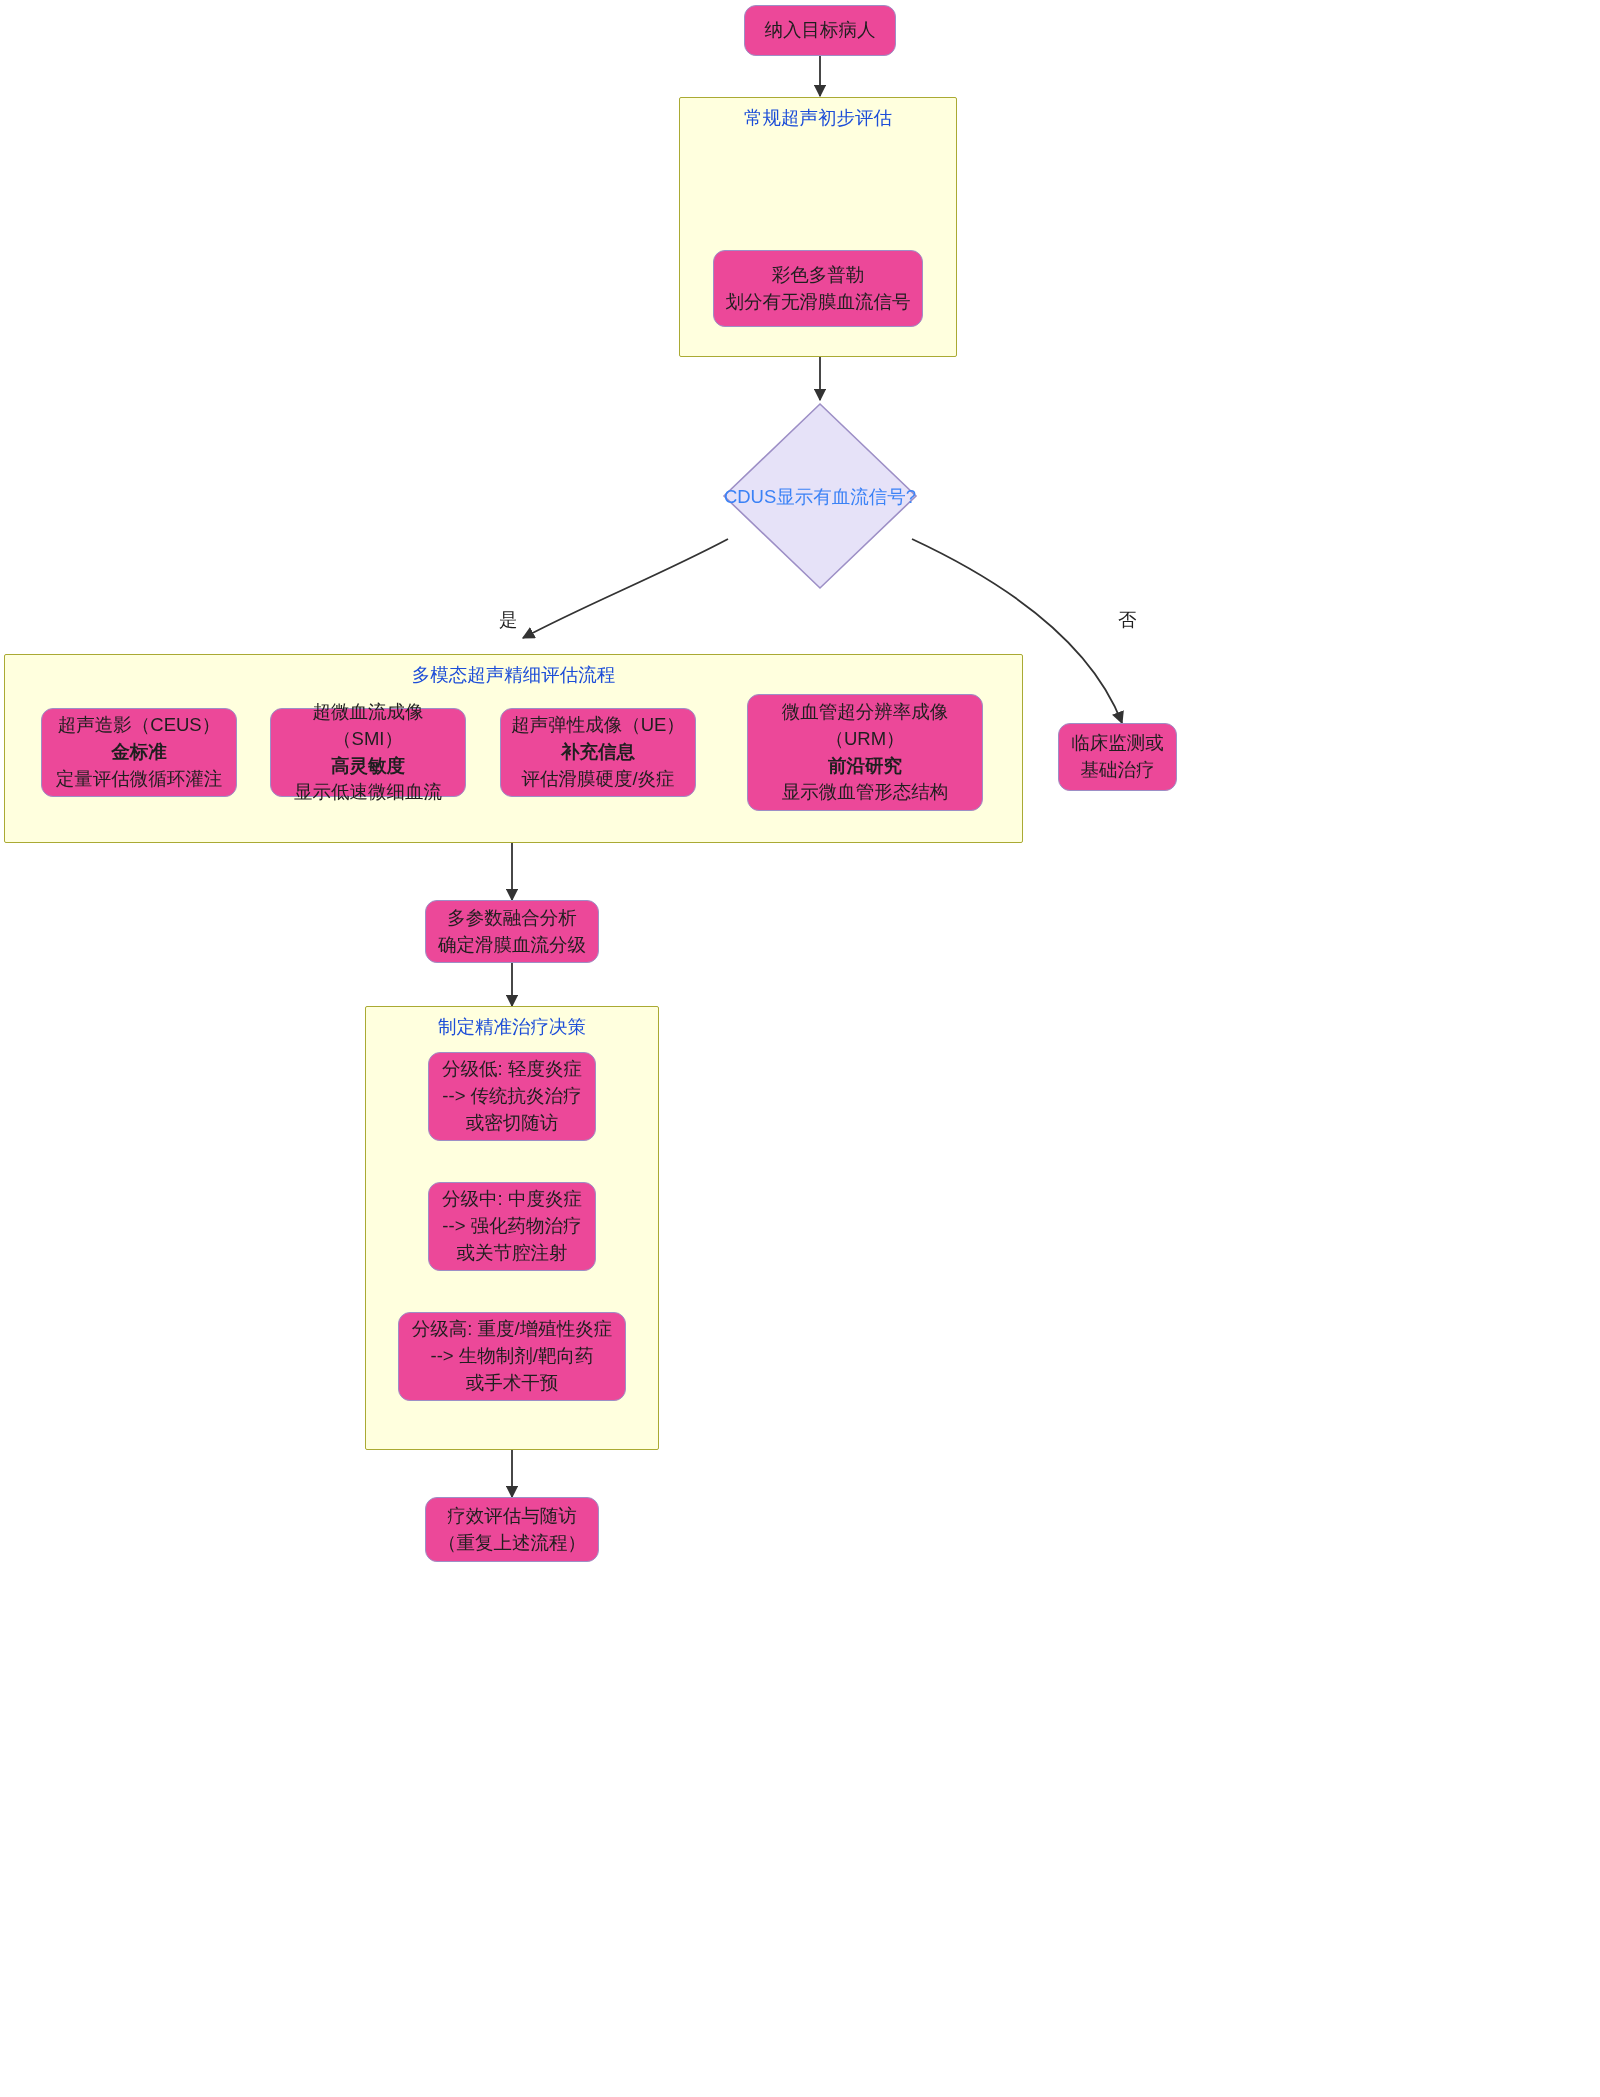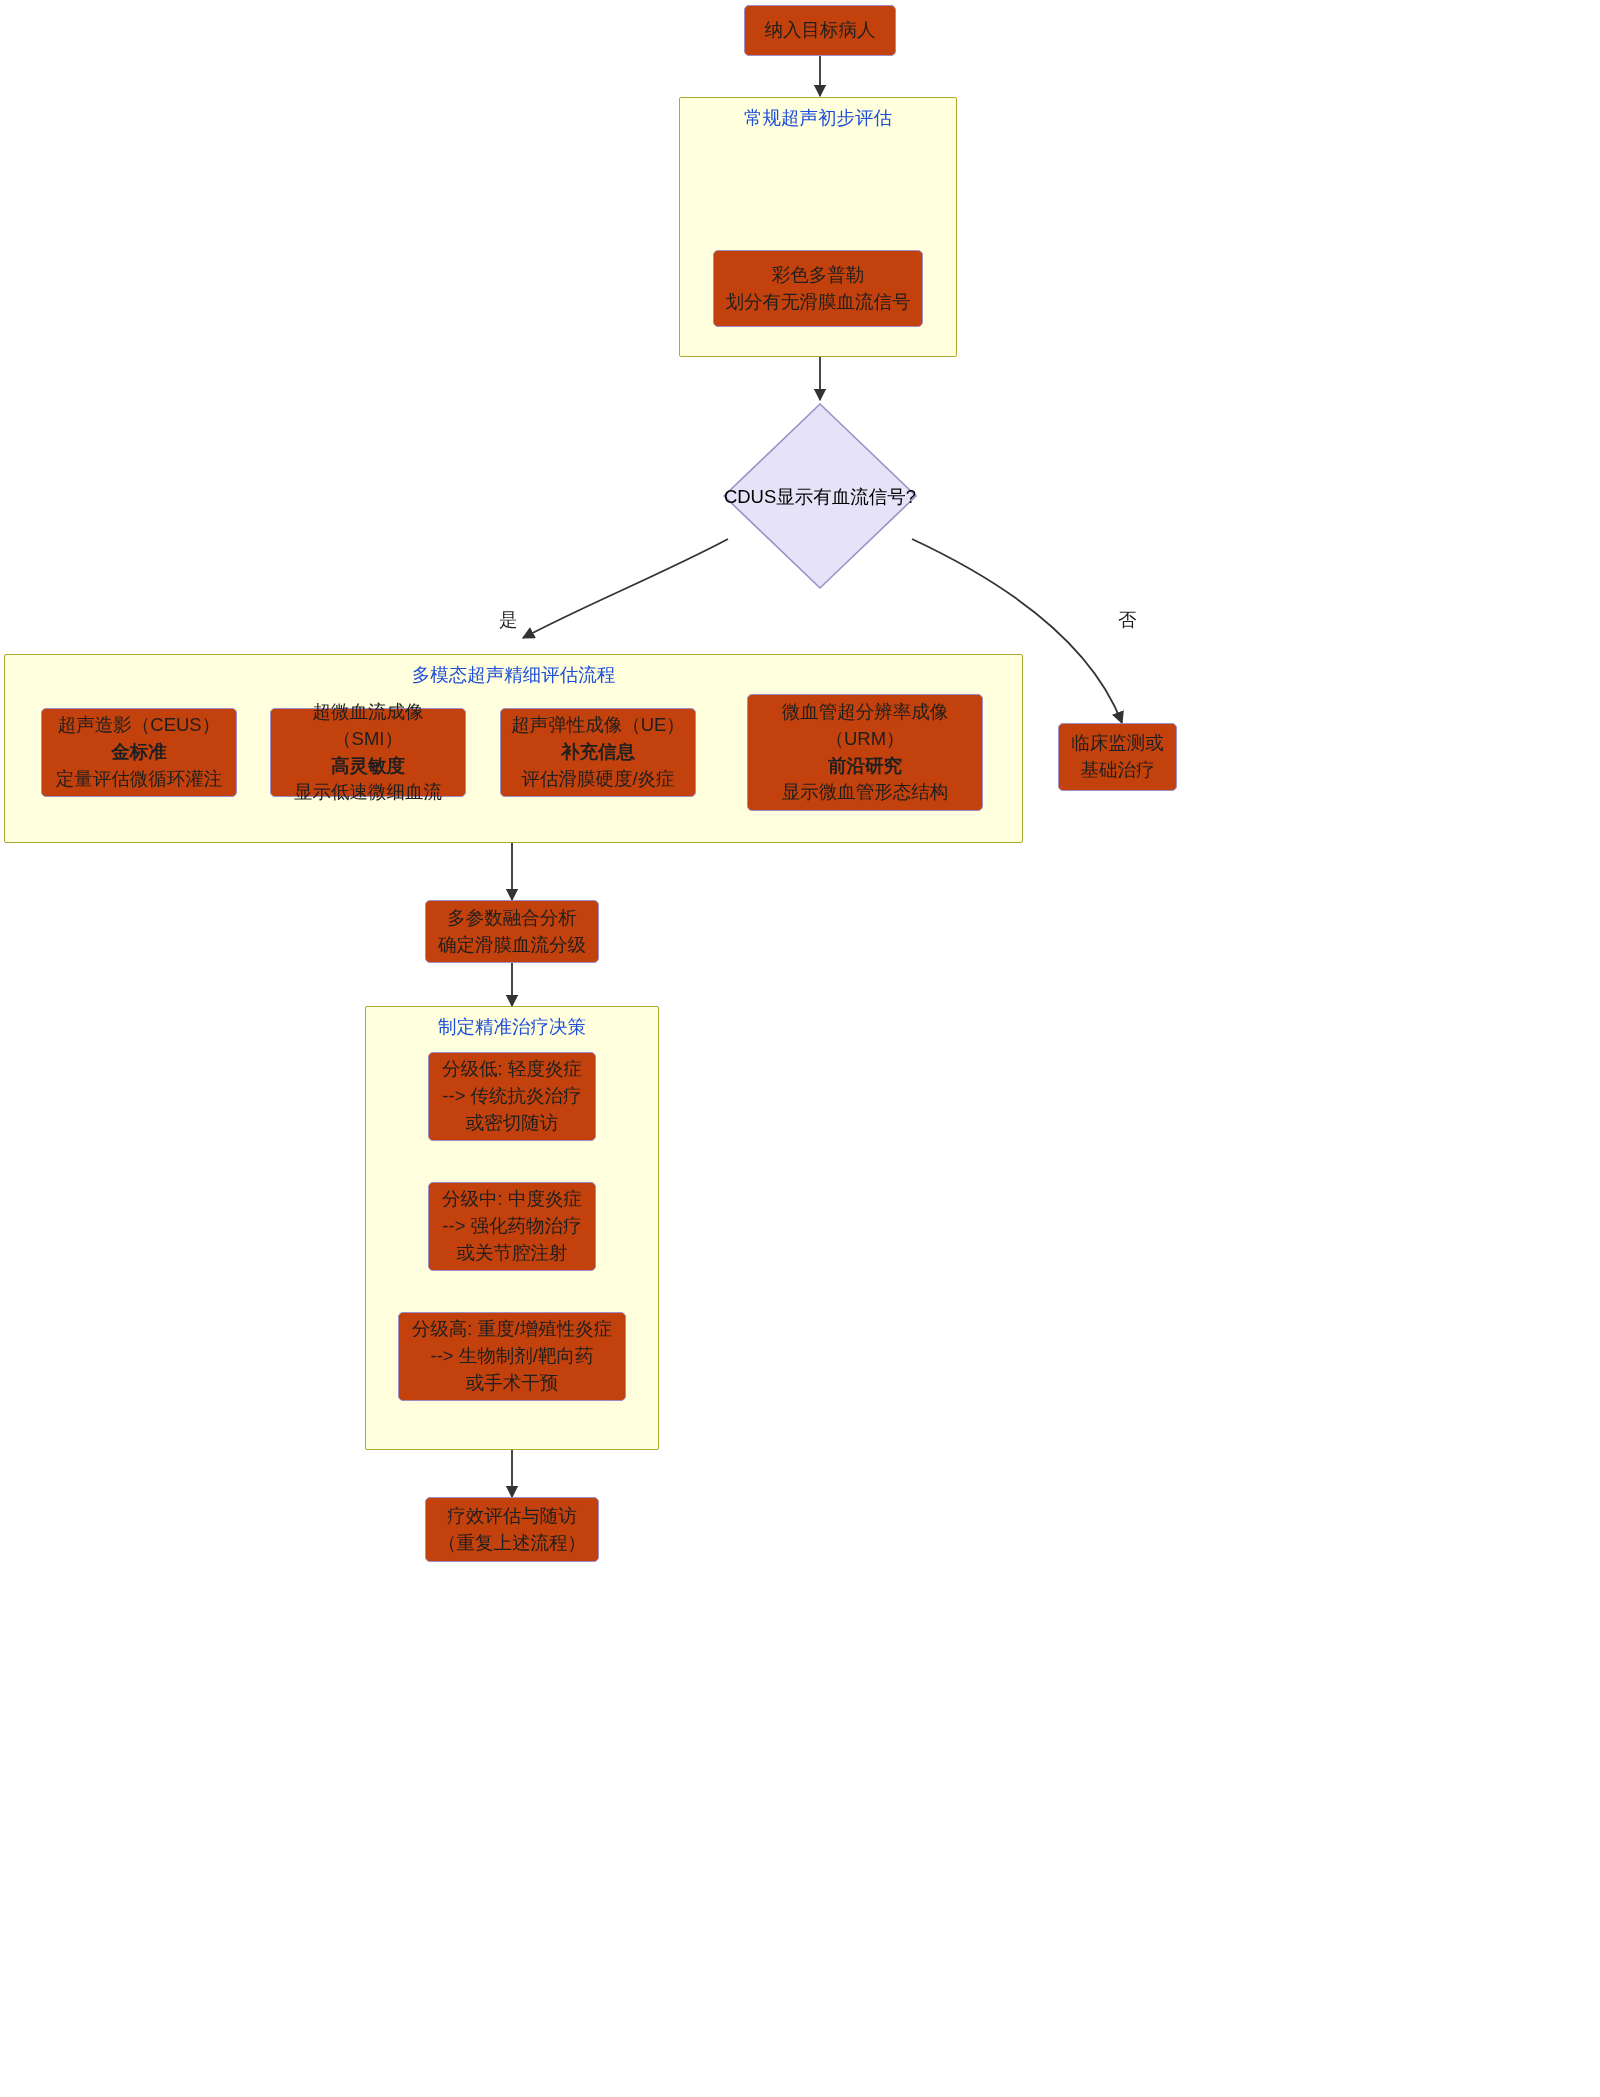--- a/index.html
+++ b/index.html
@@ -43,23 +43,23 @@
     text-align: center;
     font-size: 18.5px;
     line-height: 1.2;
     color: #1d4ed8;
     white-space: nowrap;
   }
 
   
   .node {
     position: absolute;
-    background: #c2410c;
+    background: #ec4899;
     border: 1.4px solid #9d8fc6;
-    border-radius: 5px;
+    border-radius: 12px;
     box-sizing: border-box;
     display: flex;
     align-items: center;
     justify-content: center;
     text-align: center;
     font-size: 18.5px;
     line-height: 1.45;
     color: #1f1f1f;
     padding: 12px 8px;
   }
@@ -82,21 +82,21 @@
   .diamond-label {
     position: absolute;
     left: 0;
     top: 0;
     width: 100%;
     height: 100%;
     display: flex;
     align-items: center;
     justify-content: center;
     font-size: 18.5px;
-    color: #000000;
+    color: #3b82f6;
     white-space: nowrap;
   }
 
   
   .edge-label {
     position: absolute;
     font-size: 18.5px;
     color: #1f1f1f;
     background: transparent;
     white-space: nowrap;

